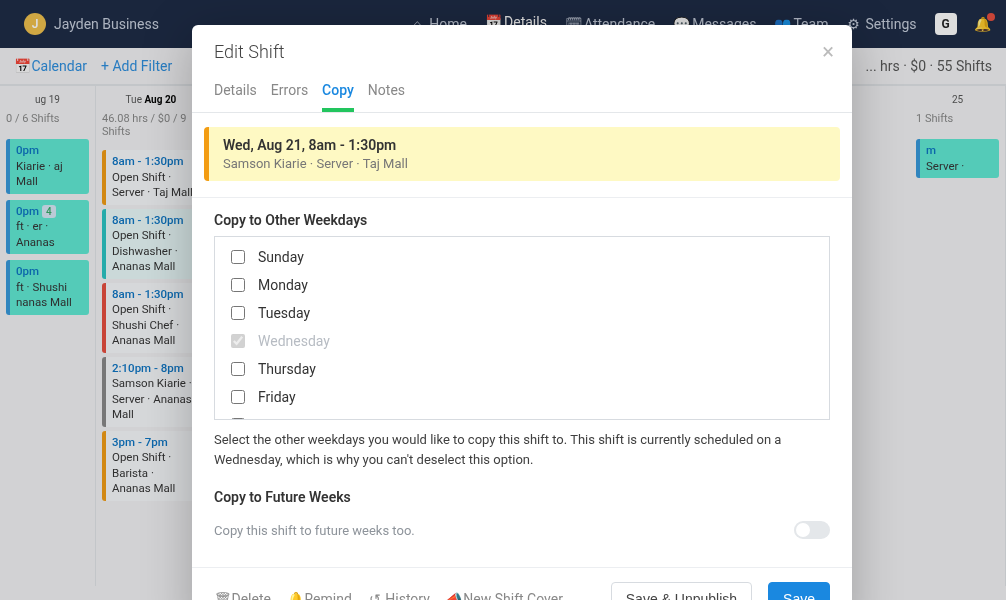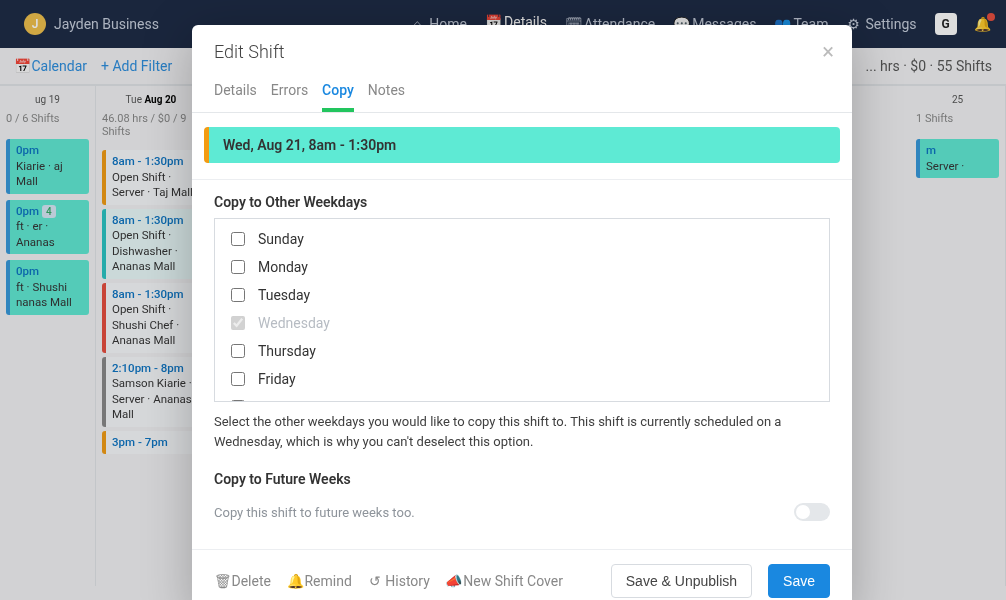--- a/index.html
+++ b/index.html
@@ -30,21 +30,21 @@
 .shift .tag{display:inline-block;background:#d8e9f7;color:#3a6;font-size:10px;padding:0 4px;border-radius:3px;margin-left:3px;}
 
 .overlay{position:absolute;inset:0;background:rgba(30,30,30,.15);display:block;}
 .modal{position:absolute;top:25px;left:192px;width:660px;background:#fff;border-radius:6px;box-shadow:0 10px 50px rgba(0,0,0,.25);}
 .m-head{padding:16px 22px 0;position:relative;}
 .m-title{font-size:18px;color:#444;font-weight:300;}
 .m-close{position:absolute;right:18px;top:14px;font-size:22px;color:#bbb;cursor:pointer;}
 .m-tabs{display:flex;gap:14px;margin-top:14px;border-bottom:1px solid #e4e7ea;padding:0 22px;}
 .m-tab{padding:6px 0 10px;color:#888;font-size:14px;cursor:pointer;}
 .m-tab.active{color:#1a88e0;border-bottom:4px solid #22c55e;font-weight:500;}
-.m-summary{margin:14px 12px 0;background:#5eead4;border-left:5px solid #f39c12;border-radius:4px;padding:10px 14px;}
+.m-summary{margin:14px 12px 0;background:#fef9c3;border-left:5px solid #f39c12;border-radius:4px;padding:10px 14px;}
 .m-summary .line1{font-weight:600;color:#333;}
 .m-summary .line2{color:#777;font-size:13px;margin-top:3px;}
 .m-hr{border:none;border-top:1px solid #eceef1;margin:16px 0 0;}
 .section{padding:14px 22px 6px;}
 .sec-head{font-weight:600;font-size:14px;color:#333;}
 .daysbox{border:1px solid #d7dbe0;margin-top:8px;max-height:170px;overflow-y:scroll;padding:6px 10px;}
 .dayrow{display:flex;align-items:center;gap:10px;padding:4px 2px;font-size:14px;color:#333;}
 .dayrow input[type=checkbox]{width:14px;height:14px;border-radius:3px;}
 .dayrow.disabled{color:#b7bcc3;}
 .hint{color:#404040;font-size:13px;margin-top:10px;line-height:1.5;}
@@ -134,20 +134,21 @@
       <div class="shift red">
         <div class="t">8am - 1:30pm</div>
         <div>Open Shift · Shushi Chef · Ananas Mall</div>
       </div>
       <div class="shift ">
         <div class="t">2:10pm - 8pm</div>
         <div>Samson Kiarie · Server · Ananas Mall</div>
       </div>
       <div class="shift orange">
         <div class="t">3pm - 7pm</div>
+        <div>Open Shift · Barista · Ananas Mall</div>
       </div>
     </div>
     <div style="flex: 1 1 0%;"></div>
     <div class="col">
       <div class="col-head"><span class="d">25</span></div>
       <div class="col-sub">1 Shifts</div>
       <div class="shift blueish">
         <div class="t">m</div>
         <div>Server ·</div>
       </div>
@@ -162,20 +163,21 @@
     <div class="m-close"><span>×</span></div>
   </div>
   <div class="m-tabs">
     <div class="m-tab">Details</div>
     <div class="m-tab">Errors</div>
     <div class="m-tab active">Copy</div>
     <div class="m-tab">Notes</div>
   </div>
   <div class="m-summary">
     <div class="line1">Wed, Aug 21, 8am - 1:30pm</div>
+    <div class="line2">Samson Kiarie · Server · Taj Mall</div>
   </div>
   <hr class="m-hr">
   <div class="section">
     <div class="sec-head">Copy to Other Weekdays</div>
     <div class="daysbox" id="daysbox">
         <label class="dayrow">
           <input type="checkbox" style="">
           <span>Sunday</span>
         </label>
         <label class="dayrow">

